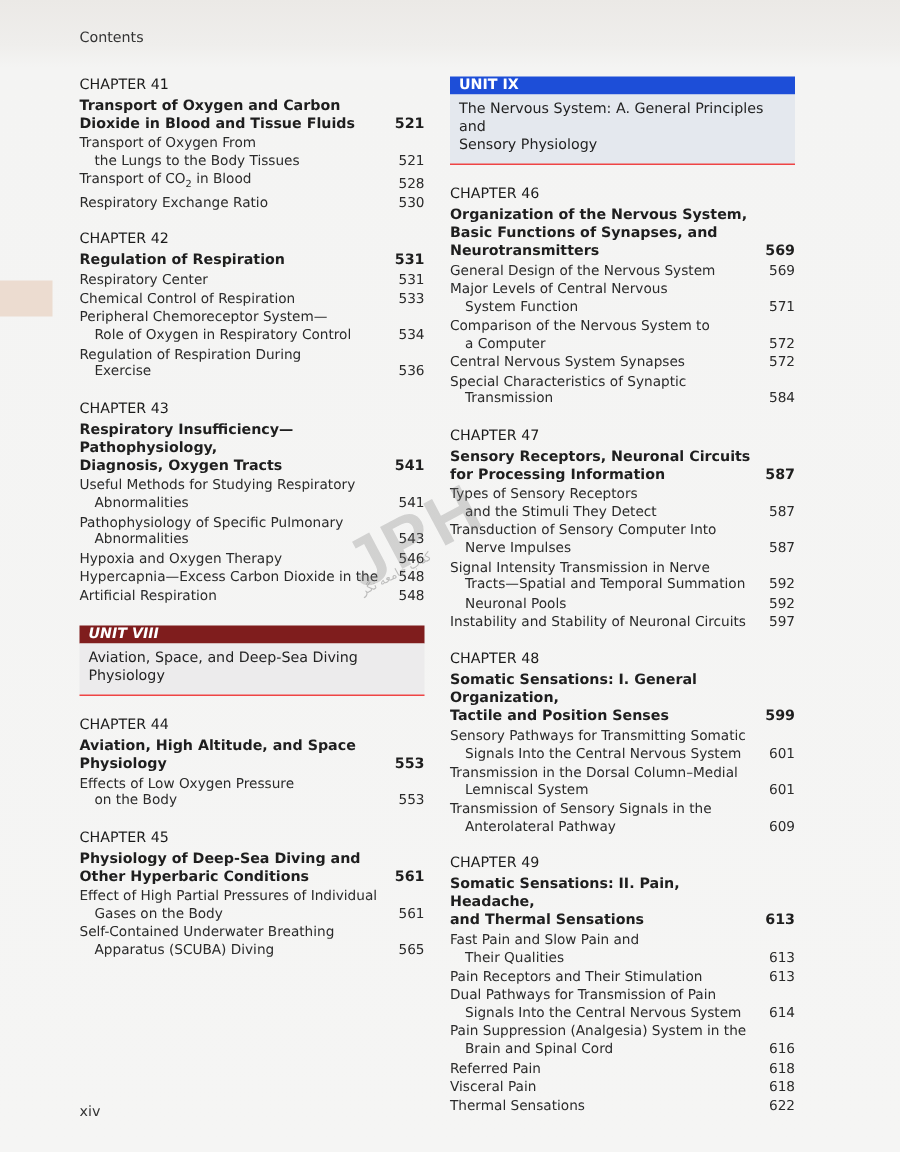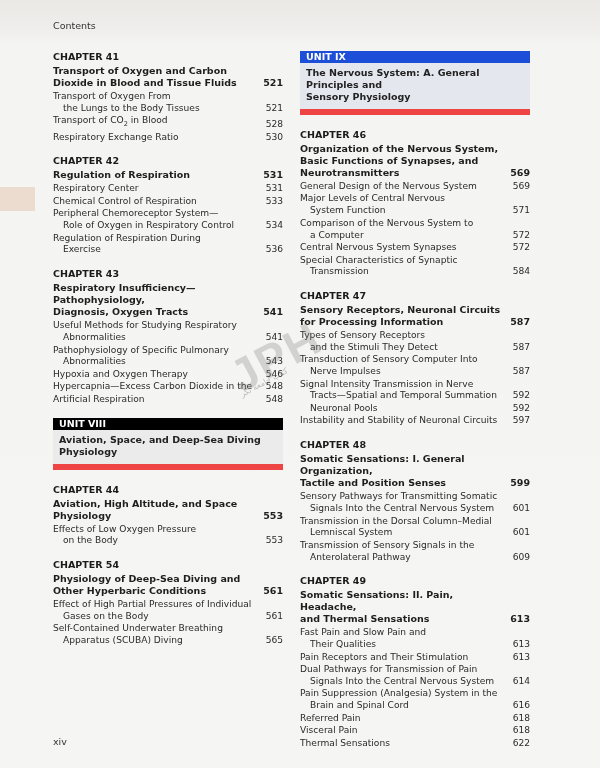--- a/index.html
+++ b/index.html
@@ -16,45 +16,45 @@
   .side-tab {
     position:absolute; left:0; top:187px; width:35px; height:24px;
     background:#ecdcd0;
   }
   .col { position:absolute; top:51px; }
   .col-left { left:53px; width:230px; }
   .col-right { left:300px; width:230px; }
 
   .chapter { margin-bottom:12px; }
   .chapter-num {
-    font-size:9.5px; font-weight:bold; color:#1a1a1a;
+    font-size:9.5px; font-weight:normal; color:#1a1a1a;
     line-height:12px; margin-bottom:2px;
   }
   .entry {
     display:flex; align-items:flex-end; justify-content:space-between;
   }
   .entry .txt { flex:1; padding-right:6px; }
   .entry .pg { width:22px; text-align:right; white-space:nowrap; }
   .entry.title { font-size:9.5px; font-weight:bold; line-height:12px; margin-bottom:2px; }
   .entry.title .pg { font-weight:bold; }
   .entry.sub { font-size:9.1px; color:#2a2a2a; line-height:11.8px; margin-bottom:0.7px; }
   .entry.sub .pg { color:#2a2a2a; }
   .line2 { display:block; padding-left:10px; }
 
   .unit { margin-bottom:12px; }
   .unit-bar {
     font-size:9.5px; font-weight:bold; color:#fff; line-height:12px;
     padding:0 6px; height:12px;
   }
   .unit-body {
-    font-size:9.5px; font-weight:bold; color:#222; line-height:12px;
+    font-size:9.5px; font-weight:normal; color:#222; line-height:12px;
     padding:4px 6px 6px 6px;
-    border-bottom:6px solid #ef4444;
-  }
-  .unit-viii .unit-bar { background:#000000; }
+    border-bottom:1px solid #ef4444;
+  }
+  .unit-viii .unit-bar { background:#7f1d1d;font-style:italic; }
   .unit-viii .unit-body { background:#ecebec; }
   .unit-ix .unit-bar { background:#1d4ed8; }
   .unit-ix .unit-body { background:#e4e8ee; }
 
   .page-number {
     position:absolute; left:53px; top:736px; font-size:9.5px; color:#333;
   }
   .watermark {
     position:absolute; left:228px; top:330px;
     font-size:46px; font-weight:bold; color:rgba(120,120,120,0.28);
@@ -158,21 +158,21 @@
       <span class="txt"><span>Aviation, High Altitude, and Space</span><br><span>Physiology</span></span>
       <span class="pg">553</span>
     </div>
     <div class="entry sub">
       <span class="txt"><span>Effects of Low Oxygen Pressure</span><span class="line2">on the Body</span></span>
       <span class="pg">553</span>
     </div>
   </div>
 
   <div class="chapter">
-    <div class="chapter-num">CHAPTER 54</div>
+    <div class="chapter-num">CHAPTER 45</div>
     <div class="entry title">
       <span class="txt"><span>Physiology of Deep-Sea Diving and</span><br><span>Other Hyperbaric Conditions</span></span>
       <span class="pg">561</span>
     </div>
     <div class="entry sub">
       <span class="txt"><span>Effect of High Partial Pressures of Individual</span><span class="line2">Gases on the Body</span></span>
       <span class="pg">561</span>
     </div>
     <div class="entry sub">
       <span class="txt"><span>Self-Contained Underwater Breathing</span><span class="line2">Apparatus (SCUBA) Diving</span></span>

